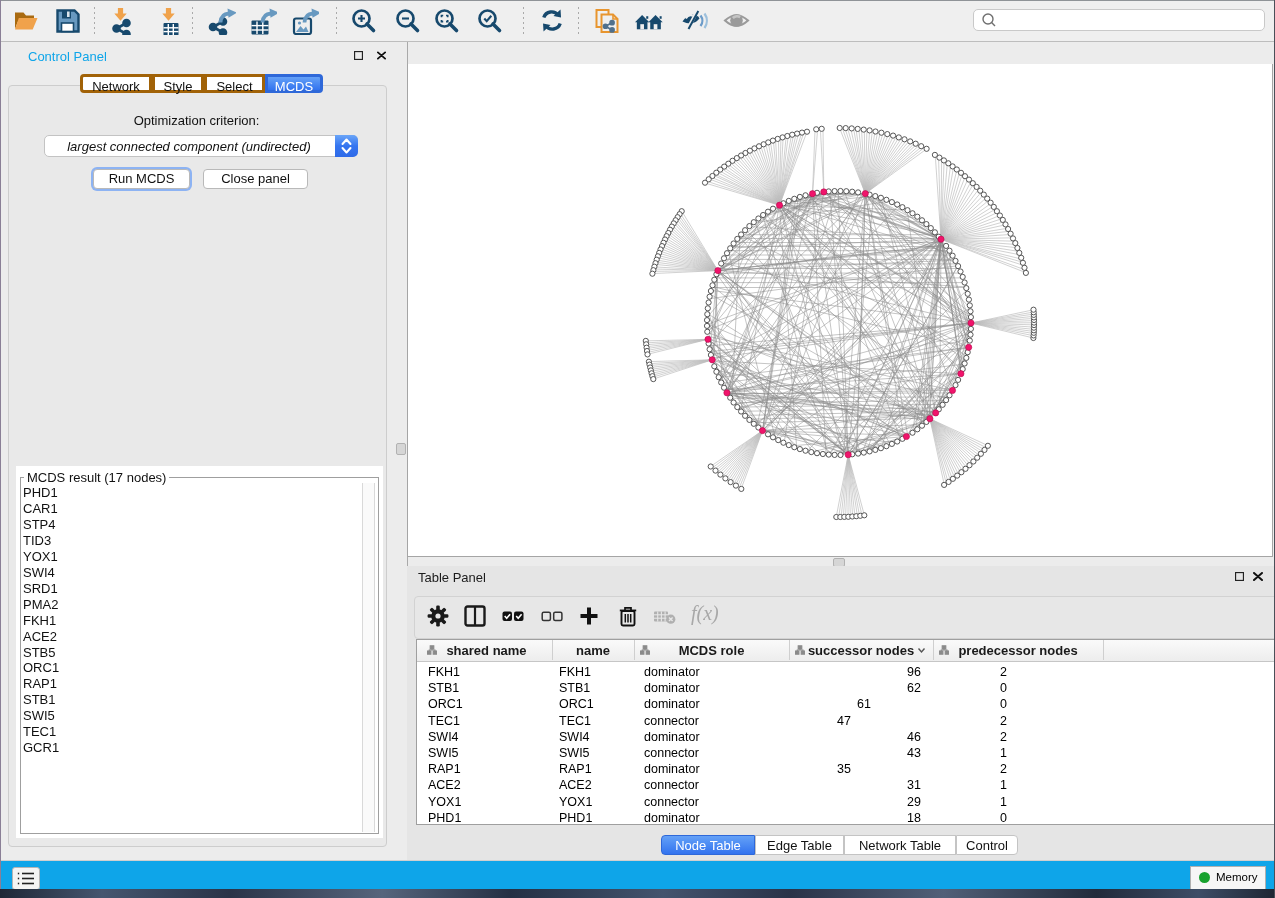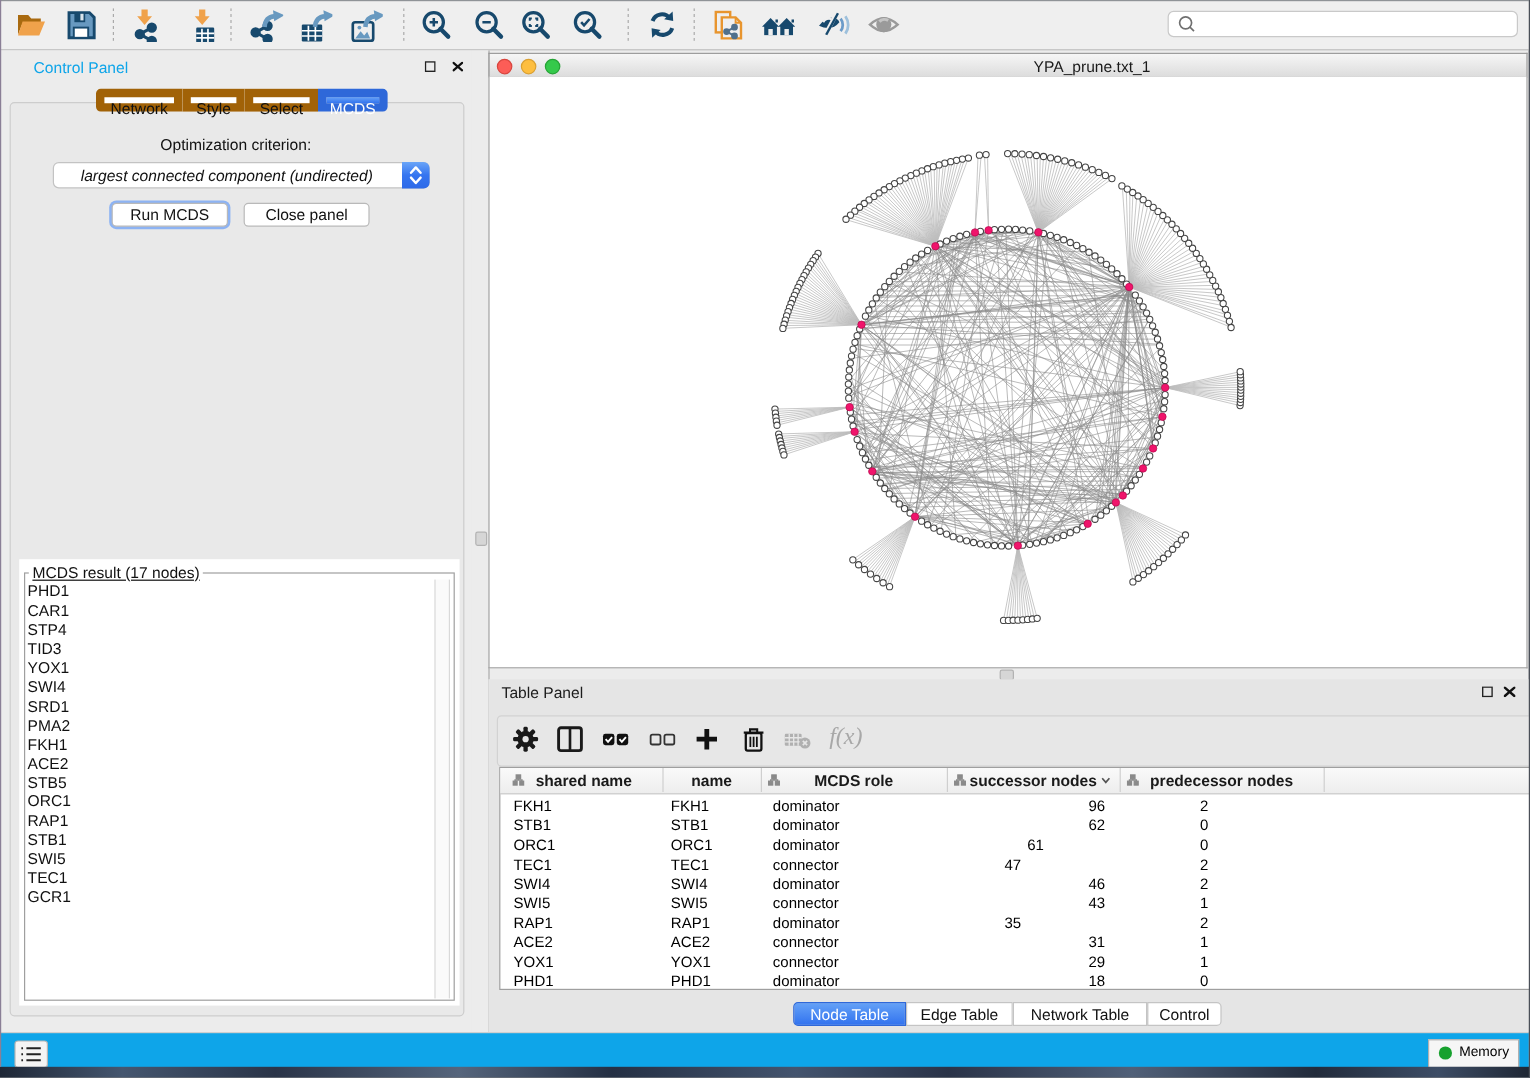--- a/index.html
+++ b/index.html
@@ -13,32 +13,32 @@
 #search{position:absolute;left:973px;top:9px;width:290px;height:20px;background:#fff;
  border:1px solid #c9c9c9;border-radius:5px;}
 
 #cpanel{position:absolute;left:0;top:42px;width:393px;height:818px;background:#ececec;}
 #cphead{position:absolute;left:28px;top:49px;font-size:13px;color:#0ea5e9;}
 .winbtn{position:absolute;top:51px;width:9px;height:9px;}
 #cpinner{position:absolute;left:8px;top:43px;width:377px;height:760px;background:#e9e9e9;
  border:1px solid #cdcdcd;border-radius:4px;}
 #tabs{position:absolute;left:80px;top:74px;height:19px;font-size:13px;z-index:3;}
 .tab{position:absolute;top:0;height:19px;line-height:19px;text-align:center;background:#fff;
- border:7px solid #a16207;box-sizing:border-box;color:#111;}
+ border:3px solid #a16207;box-sizing:border-box;color:#111;}
 #optlab{position:absolute;left:0;top:113px;width:393px;text-align:center;font-size:13px;color:#111;}
 #combo{position:absolute;left:44px;top:135px;width:314px;height:22px;background:#fff;
  border:1px solid #c3c3c3;border-radius:5px;box-sizing:border-box;font-style:italic;}
 #combo .txt{position:absolute;left:0;top:3px;width:288px;text-align:center;font-size:13px;color:#111;}
 #combo .step{position:absolute;right:-1px;top:-1px;width:23px;height:22px;border-radius:0 5px 5px 0;
  background:linear-gradient(#6aa5f8,#3575f0 50%,#2e6ae8);}
 .btn{position:absolute;top:169px;height:20px;background:#fff;border:1px solid #b9b9b9;border-radius:4px;
  box-sizing:border-box;font-size:13px;text-align:center;line-height:18px;color:#111;}
 #mcdsbox{position:absolute;left:16px;top:466px;width:367px;height:372px;background:#fff;}
 #mcdsborder{position:absolute;left:4px;top:11px;right:4px;bottom:4px;border:1px solid #9f9f9f;}
-#mcdstitle{position:absolute;left:8px;top:4px;background:#fff;padding:0 3px;font-size:13px;color:#111;text-decoration:underline;}
+#mcdstitle{position:absolute;left:8px;top:4px;background:#fff;padding:0 3px;font-size:13px;color:#111;}
 #mcdslist{position:absolute;left:7px;top:19px;font-size:13px;line-height:15.95px;color:#111;}
 #mcdssb{position:absolute;right:8px;top:17px;width:11px;bottom:6px;border-left:1px solid #d9d9d9;border-right:1px solid #d9d9d9;background:#fafafa;}
 
 #vsplit{position:absolute;left:393px;top:42px;width:14px;height:818px;background:#ececec;border-right:1px solid #a9a9a9;}
 #vgrip{position:absolute;left:3px;top:401px;width:8px;height:10px;background:#d6d6d6;border:1px solid #b2b2b2;border-radius:2px;}
 
 #netframe{position:absolute;left:407px;top:43px;width:866px;height:513px;}
 #nettitle{position:absolute;left:0;top:1px;width:864px;height:19px;border:1px solid #9d9d9d;border-bottom:1px solid #8f8f8f;
  background:linear-gradient(#f6f6f6,#dcdcdc);}
 #nettitle .t{position:absolute;left:0;top:3px;width:1004px;text-align:center;font-size:13px;color:#1a1a1a;}
@@ -236,26 +236,20 @@
  <div id="mcdstitle">MCDS result (17 nodes)</div>
  <div id="mcdslist">PHD1<br>CAR1<br>STP4<br>TID3<br>YOX1<br>SWI4<br>SRD1<br>PMA2<br>FKH1<br>ACE2<br>STB5<br>ORC1<br>RAP1<br>STB1<br>SWI5<br>TEC1<br>GCR1</div>
  <div id="mcdssb"></div>
 </div>
 
 <div id="vsplit">
     <div id="vgrip"></div>
   </div>
 
 <div id="netframe">
- <div id="nettitle">
-  <div class="light" style="left:6px;background:#fc5d57;border:0.5px solid #d8453e;"></div>
-  <div class="light" style="left:26px;background:#fdbe40;border:0.5px solid #daa031;"></div>
-  <div class="light" style="left:46px;background:#35c94b;border:0.5px solid #26a336;"></div>
-  <div class="t">YPA_prune.txt_1</div>
- </div>
  <div id="netcanvas"><svg width="864" height="494" viewBox="0 0 864 494">
 <g stroke="#5a5a5a" stroke-width="0.5" opacity="0.7">
 <line x1="371.5" y1="141.2" x2="467.4" y2="132.1"></line>
 <line x1="371.5" y1="141.2" x2="452.5" y2="389.2"></line>
 <line x1="371.5" y1="141.2" x2="562.8" y2="251.5"></line>
 <line x1="371.5" y1="141.2" x2="315.5" y2="195.1"></line>
 <line x1="371.5" y1="141.2" x2="299.2" y2="267.1"></line>
 <line x1="371.5" y1="141.2" x2="562.9" y2="253.6"></line>
 <line x1="371.5" y1="141.2" x2="388.7" y2="384.1"></line>
 <line x1="371.5" y1="141.2" x2="529.7" y2="171.4"></line>
@@ -1215,21 +1209,21 @@
         <span class="tc" style="left:11px">STB1</span>
         <span class="tc" style="left:142px">STB1</span>
         <span class="tc" style="left:227px">dominator</span>
         <span class="tc" style="left:420px;width:84px;text-align:right">62</span>
         <span class="tc" style="left:500px;width:90px;text-align:right">0</span>
       </div>
       <div class="trow" style="top:56.4px">
         <span class="tc" style="left:11px">ORC1</span>
         <span class="tc" style="left:142px">ORC1</span>
         <span class="tc" style="left:227px">dominator</span>
-        <span class="tc" style="left:404px;width:84px;text-align:center">61</span>
+        <span class="tc" style="left:440px;width:84px;text-align:left">61</span>
         <span class="tc" style="left:500px;width:90px;text-align:right">0</span>
       </div>
       <div class="trow" style="top:72.6px">
         <span class="tc" style="left:11px">TEC1</span>
         <span class="tc" style="left:142px">TEC1</span>
         <span class="tc" style="left:227px">connector</span>
         <span class="tc" style="left:420px;width:84px;text-align:left">47</span>
         <span class="tc" style="left:500px;width:90px;text-align:right">2</span>
       </div>
       <div class="trow" style="top:88.8px">

